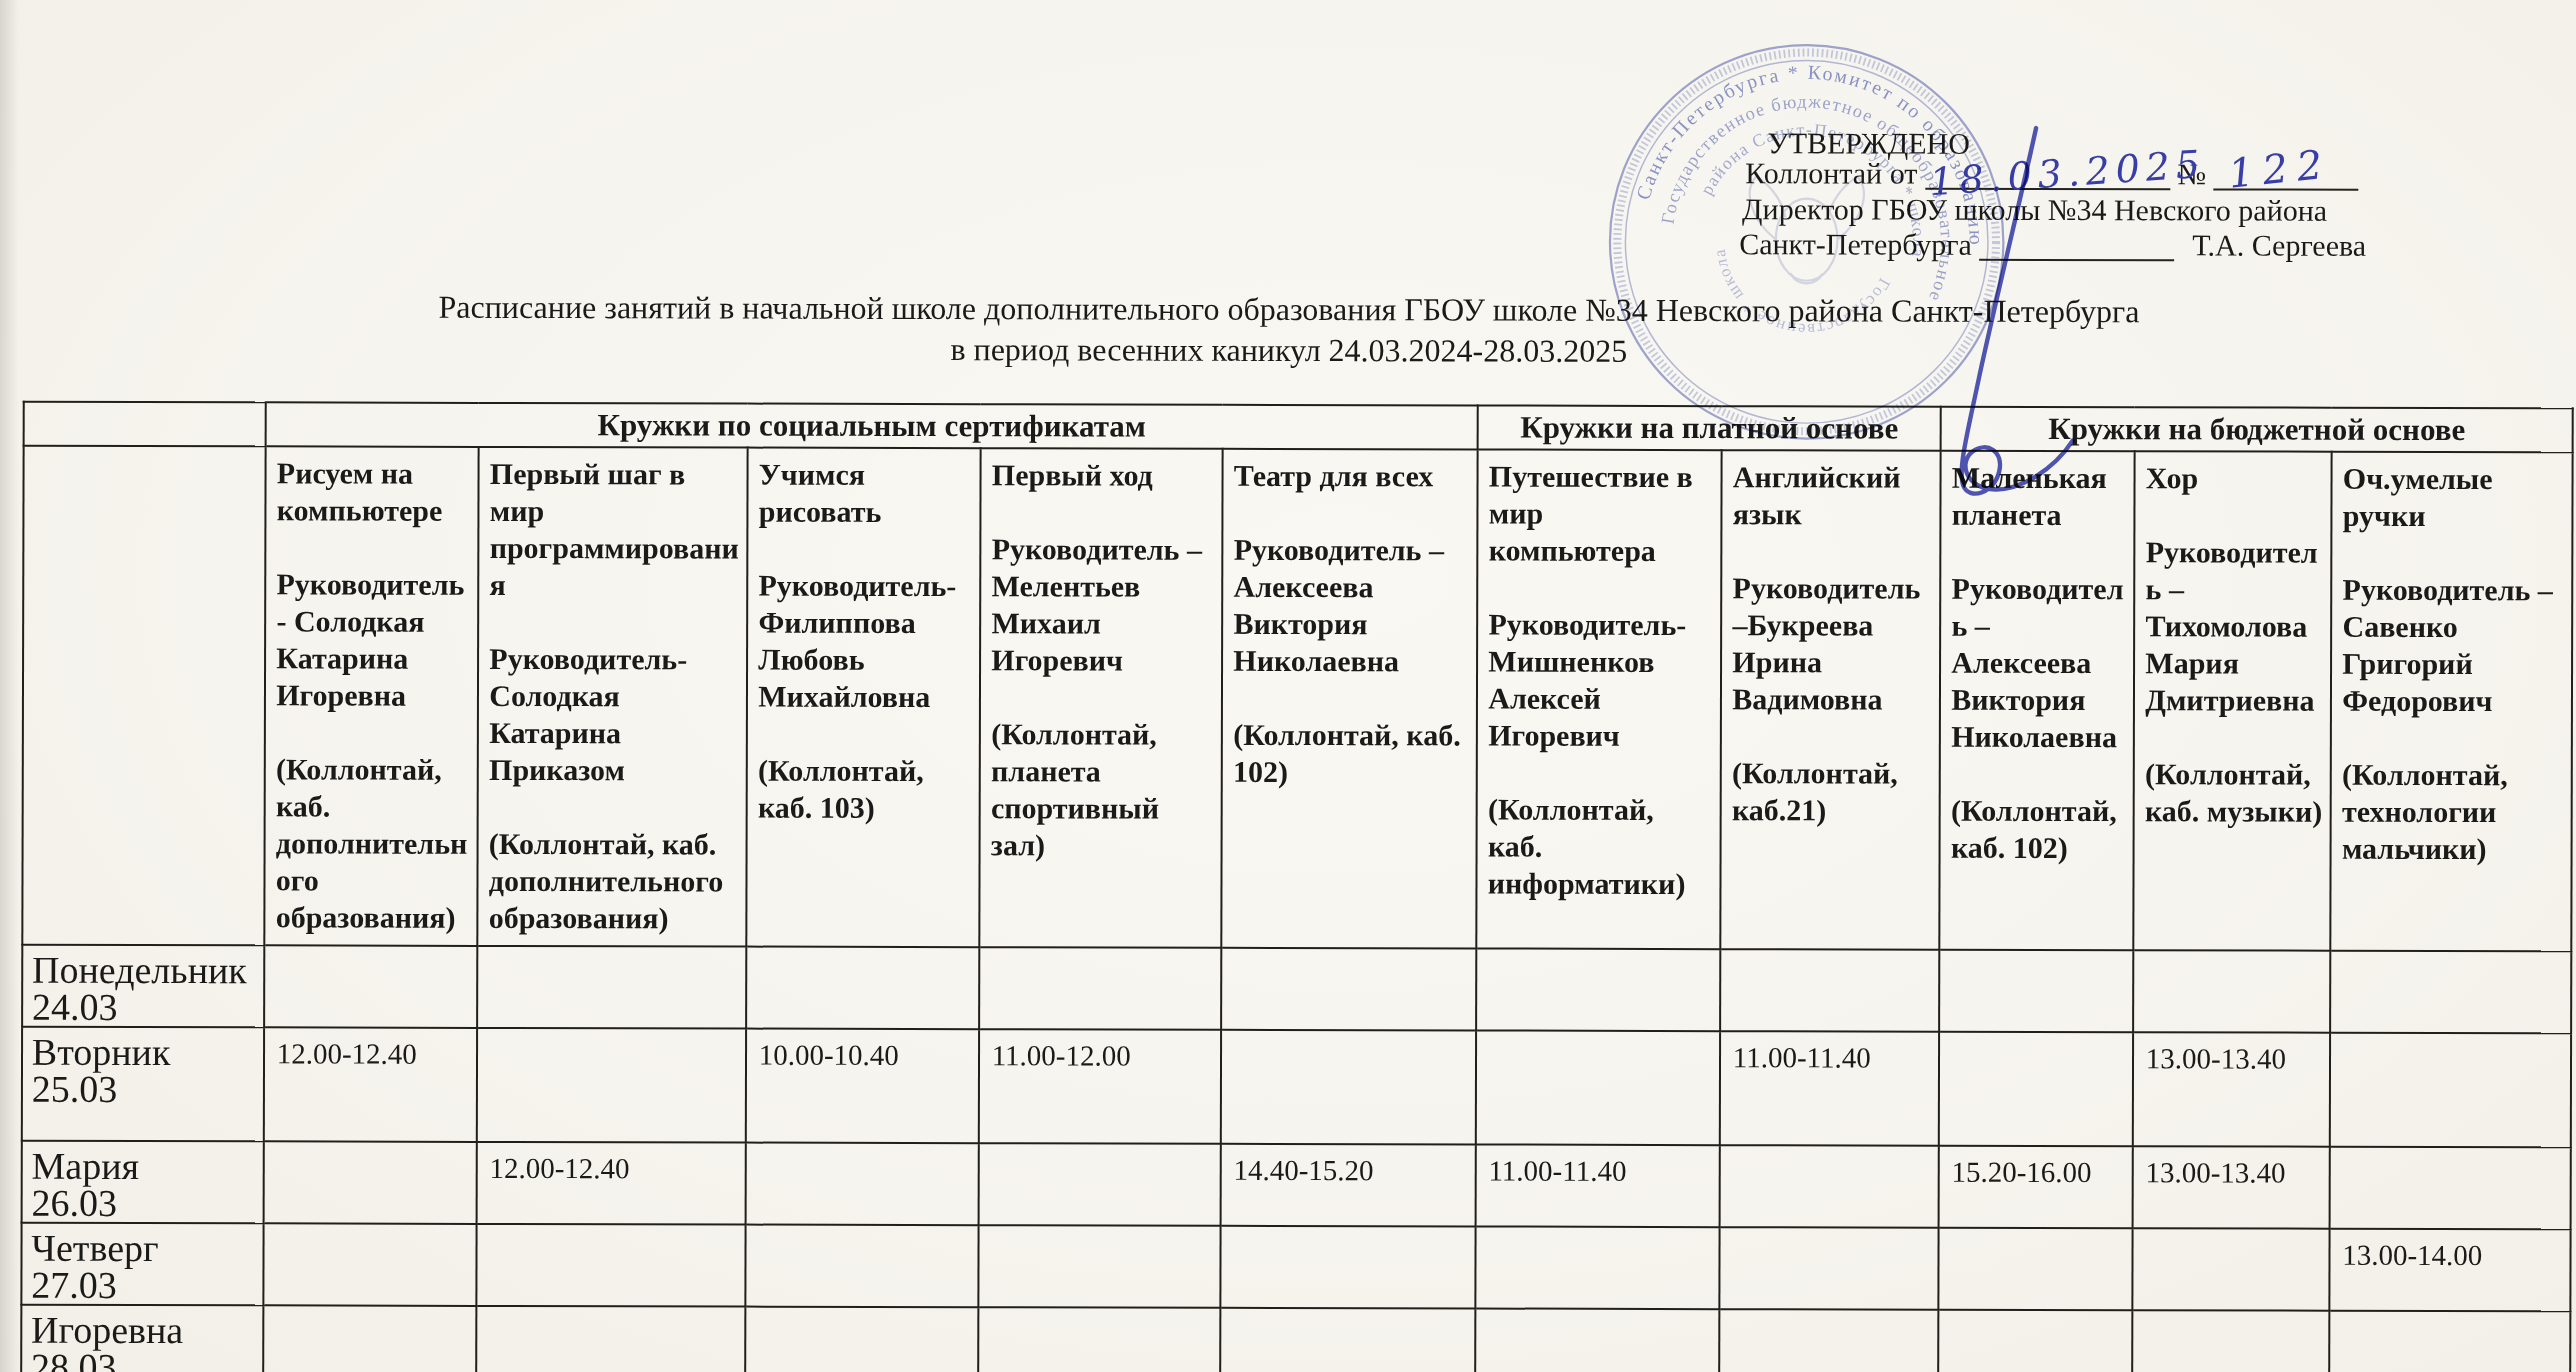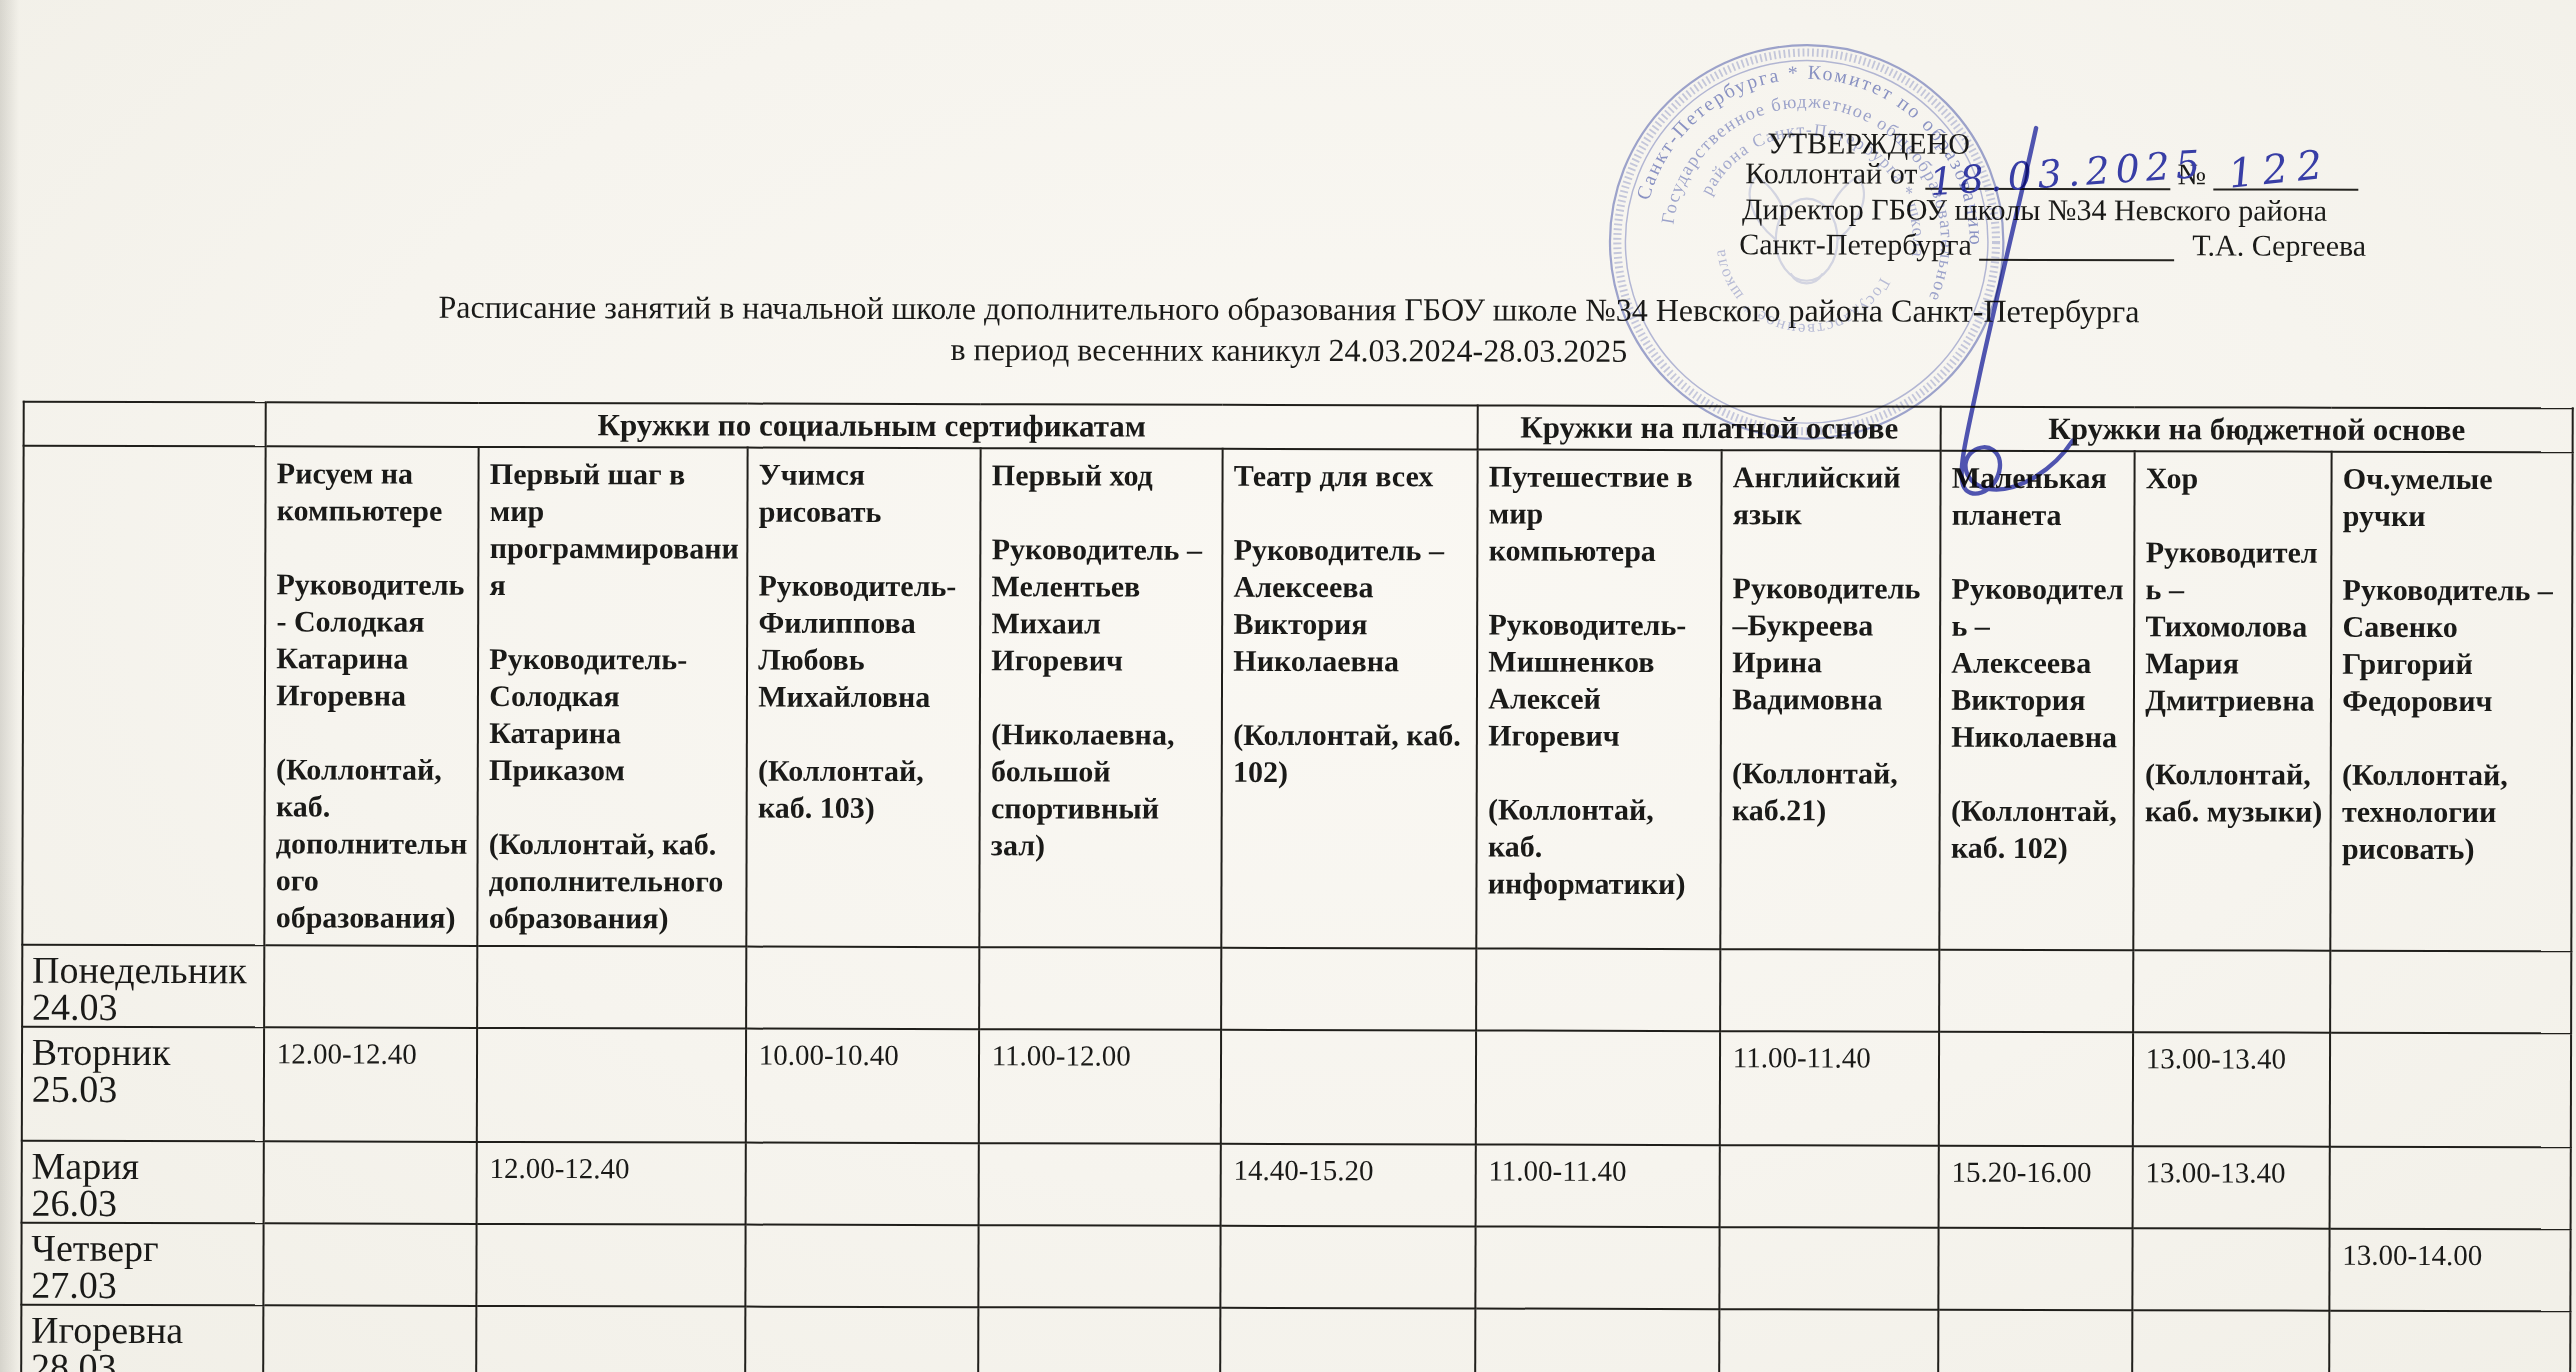--- a/index.html
+++ b/index.html
@@ -116,21 +116,21 @@
         <div class="cl">(Коллонтай, каб. дополнительного образования)</div>
       </td>
       <td class="ch">
         <div class="ct">Учимся рисовать</div>
         <div class="cl">Руководитель-Филиппова Любовь Михайловна</div>
         <div class="cl">(Коллонтай, каб. 103)</div>
       </td>
       <td class="ch">
         <div class="ct">Первый ход</div>
         <div class="cl">Руководитель – Мелентьев Михаил Игоревич</div>
-        <div class="cl">(Николаевна, большой спортивный зал)</div>
+        <div class="cl">(Коллонтай, планета спортивный зал)</div>
       </td>
       <td class="ch">
         <div class="ct">Театр для всех</div>
         <div class="cl">Руководитель – Алексеева Виктория Николаевна</div>
         <div class="cl">(Коллонтай, каб. 102)</div>
       </td>
       <td class="ch">
         <div class="ct">Путешествие в мир компьютера</div>
         <div class="cl">Руководитель-Мишненков Алексей Игоревич</div>
         <div class="cl">(Коллонтай, каб. информатики)</div>
@@ -146,21 +146,21 @@
         <div class="cl">(Коллонтай, каб. 102)</div>
       </td>
       <td class="ch">
         <div class="ct">Хор</div>
         <div class="cl">Руководитель – Тихомолова Мария Дмитриевна</div>
         <div class="cl">(Коллонтай, каб. музыки)</div>
       </td>
       <td class="ch">
         <div class="ct">Оч.умелые ручки</div>
         <div class="cl">Руководитель –Савенко Григорий Федорович</div>
-        <div class="cl">(Коллонтай, технологии рисовать)</div>
+        <div class="cl">(Коллонтай, технологии мальчики)</div>
       </td>
     </tr>
 
     <tr class="r0">
       <td class="day">
         <div>Понедельник</div>
         <div>24.03</div>
       </td>
       <td class="tc"></td>
       <td class="tc"></td>

